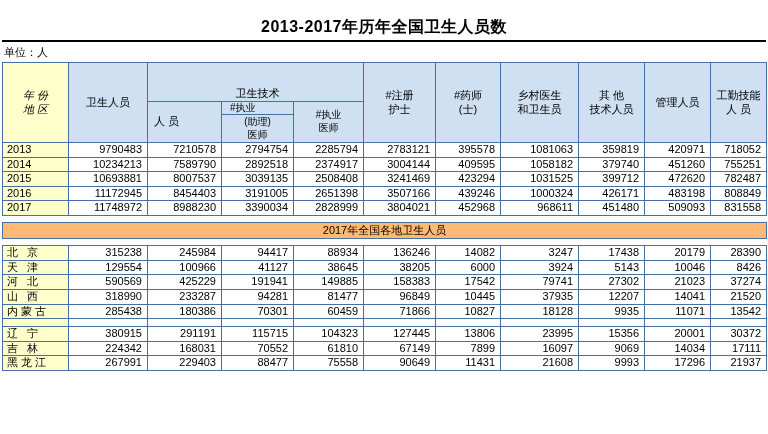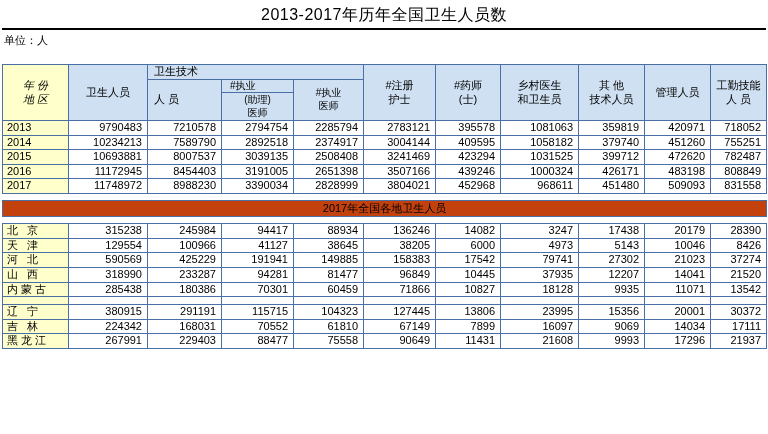--- a/index.html
+++ b/index.html
@@ -1,34 +1,34 @@
 <!DOCTYPE html>
 <html><head>
 <meta charset="utf-8">
 <style>
   html,body{margin:0;padding:0;background:#ffffff;}
   body{width:768px;height:434px;font-family:"Liberation Sans","DejaVu Sans",sans-serif;color:#000;overflow:hidden;}
   .page{position:relative;width:768px;height:434px;}
   .title{
-    text-align:center;font-size:16px;font-weight:normal;letter-spacing:.5px;
-    padding-top:5px;padding-bottom:2px;
+    text-align:center;font-size:16px;font-weight:bold;letter-spacing:.5px;
+    padding-top:17px;padding-bottom:2px;
   }
   .title-rule{border-bottom:2px solid #000;margin:0 2px 3px 2px;}
-  .unit{font-size:11px;padding-left:4px;padding-bottom:16px;}
+  .unit{font-size:11px;padding-left:4px;padding-bottom:2px;}
   table{border-collapse:collapse;table-layout:fixed;width:764px;margin-left:2px;font-size:11px;}
   td,th{border:1px solid #4a6fa5;padding:0;text-align:right;vertical-align:middle;
         font-weight:normal;font-size:11px;line-height:1.05;}
   .hdr td{background:#cfe0f2;text-align:center;vertical-align:middle;padding:1px 2px;font-size:11px;}
   .hdr .sub{font-size:10px;}
   .num{padding:1px 5px 1px 2px;}
   .rowy td{background:#ffffcc;}
   .rowy td.num{background:#ffffff;}
   .yr{background:#ffffcc !important;text-align:left;padding-left:4px;font-weight:normal;margin-top:37px;}
   .reg{background:#ffffcc !important;text-align:left;padding-left:4px;letter-spacing:3px;margin-top:36px;}
-  .bandrow td{background:#c2410c;text-align:center;font-size:11px;padding:2px 8px;}
+  .bandrow td{background:#fdba74;text-align:center;font-size:11px;padding:2px 8px;}
   .spacer td{border:none;height:6px;background:#fff;}
   .gaprow td{border-left:1px solid #4a6fa5;border-right:1px solid #4a6fa5;border-top:none;border-bottom:none;height:7px;background:#fff;}
   .hcell-y{background:#ffffcc !important;font-style:italic;}
   .lbl2{line-height:1.25;}
 </style>
 </head>
 <body>
 
 <div class="page">
 
@@ -54,21 +54,21 @@
     <tbody>
         <tr class="hdr">
       <td rowspan="3" class="hcell-y">
         <div class="lbl2"><span>年 份</span></div>
         <div class="lbl2"><span>地 区</span></div>
       </td>
       <td rowspan="3">
         <div class="lbl2"><span>卫生人员</span></div>
       </td>
       <td colspan="3">
-        <div style="text-align:left;padding-left:4px;"><span>卫生技术</span></div>
+        <div style="text-align:center;padding-left:4px;margin-top:24px;"><span>卫生技术</span></div>
       </td>
       <td rowspan="3">
         <div class="lbl2"><span>#注册</span></div>
         <div class="lbl2"><span>护士</span></div>
       </td>
       <td rowspan="3">
         <div class="lbl2"><span>#药师</span></div>
         <div class="lbl2"><span>(士)</span></div>
       </td>
       <td rowspan="3">
@@ -200,21 +200,21 @@
       <td class="num">28390</td>
     </tr>
     <tr class="rowy">
       <td class="reg">天 津</td>
       <td class="num">129554</td>
       <td class="num">100966</td>
       <td class="num">41127</td>
       <td class="num">38645</td>
       <td class="num">38205</td>
       <td class="num">6000</td>
-      <td class="num">4973</td>
+      <td class="num">3924</td>
       <td class="num">5143</td>
       <td class="num">10046</td>
       <td class="num">8426</td>
     </tr>
     <tr class="rowy">
       <td class="reg">河 北</td>
       <td class="num">590569</td>
       <td class="num">425229</td>
       <td class="num">191941</td>
       <td class="num">149885</td>

